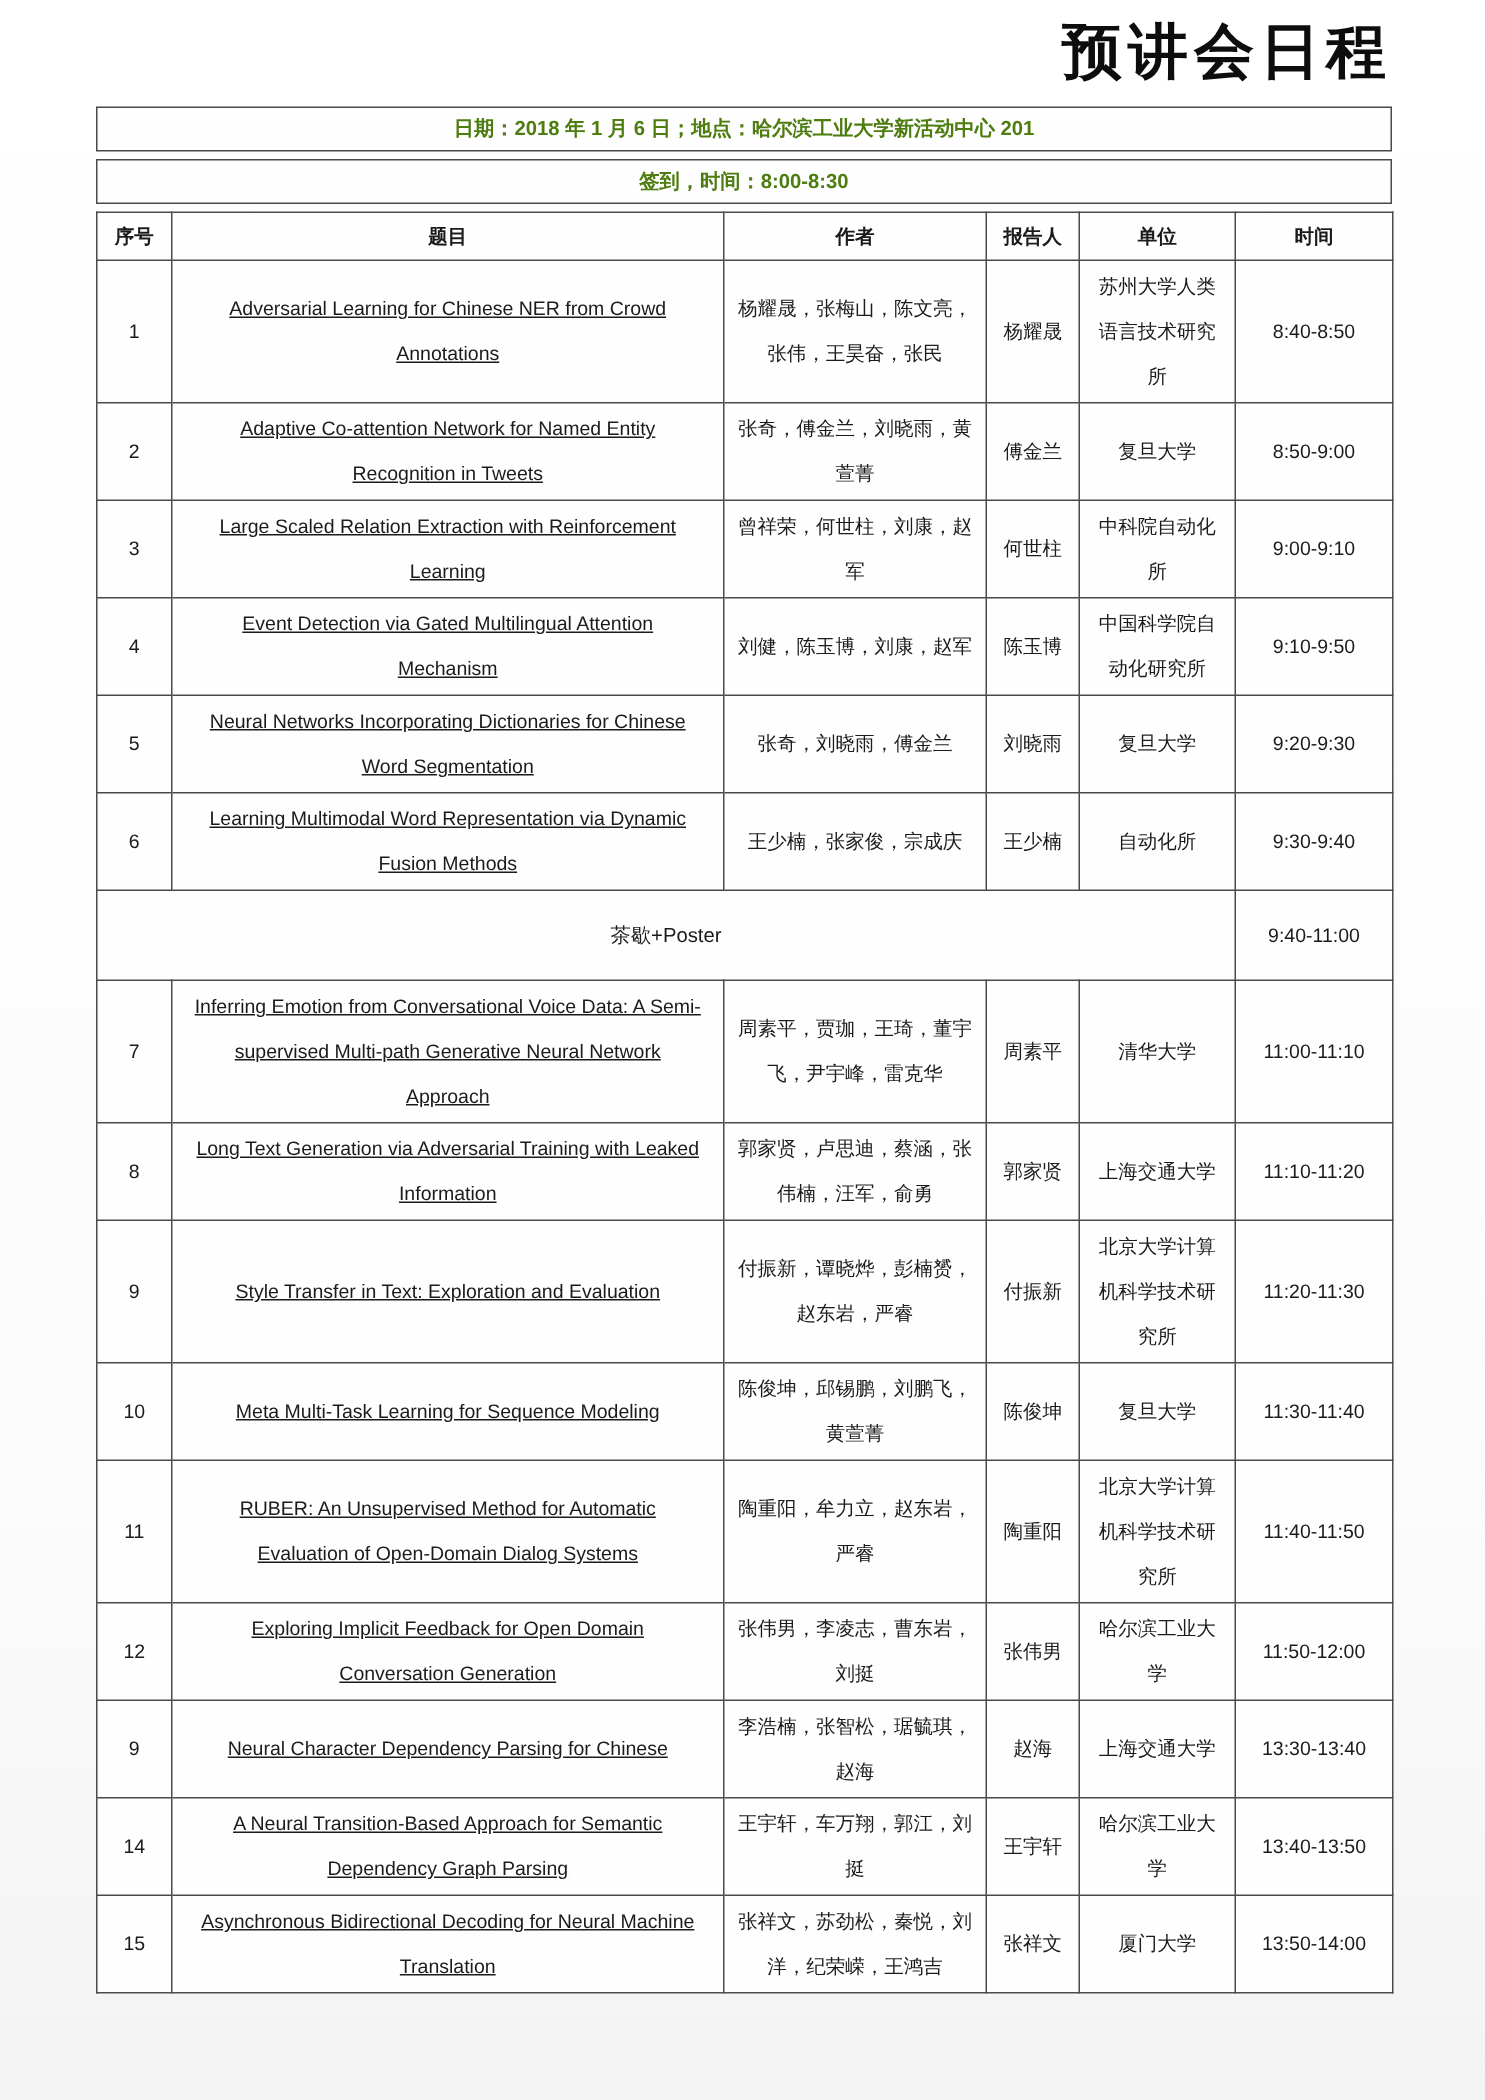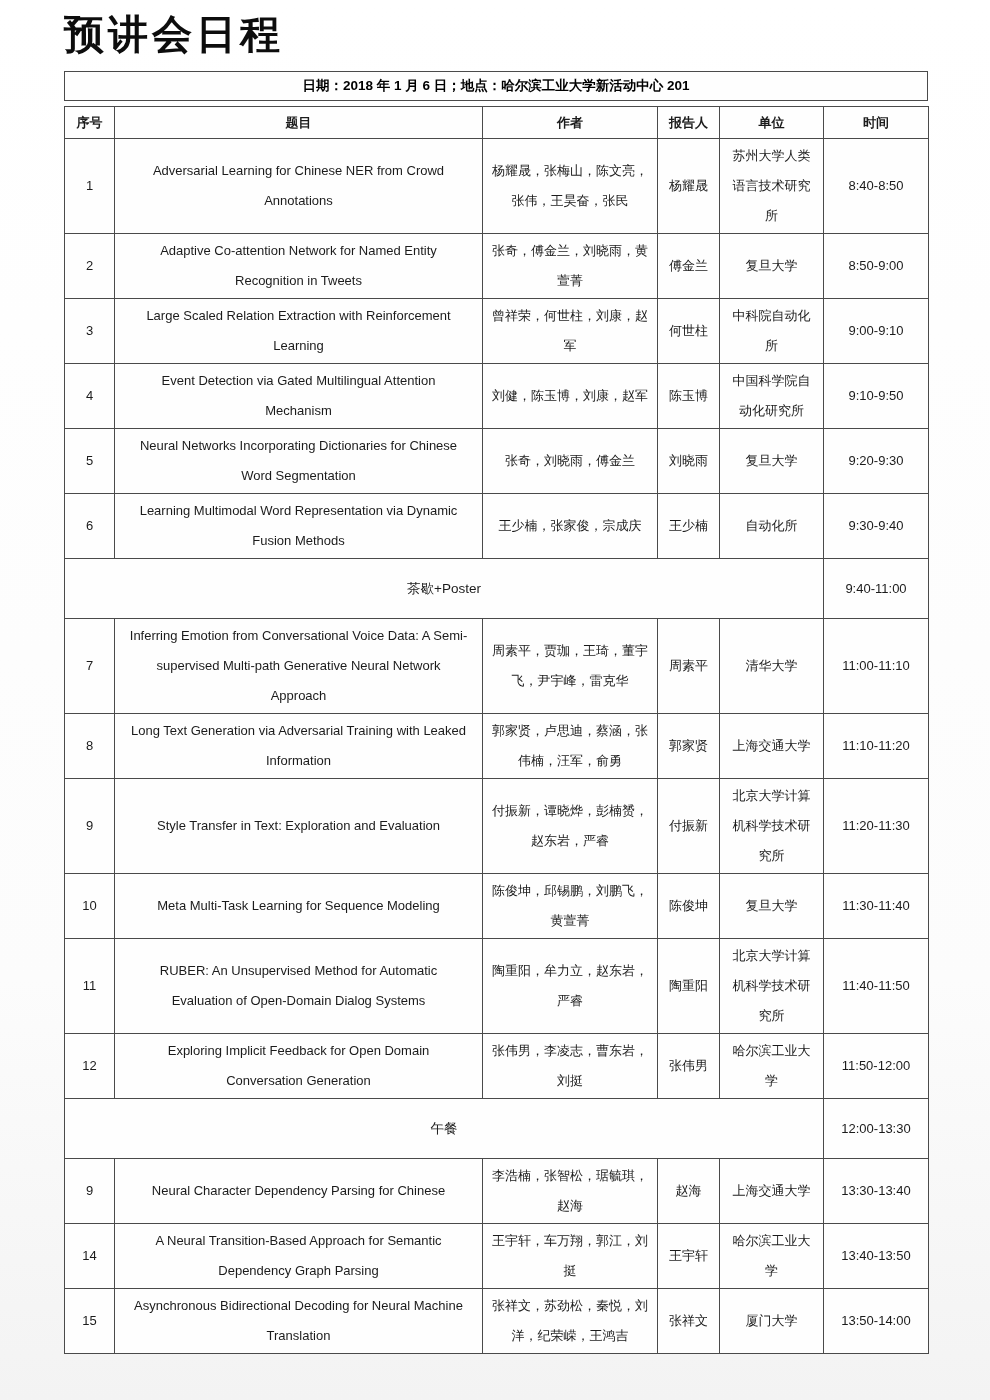--- a/index.html
+++ b/index.html
@@ -11,36 +11,36 @@
   }
   .page {
     width: 990px;
     height: 1400px;
     padding: 5px 62px 0 64px;
     background: linear-gradient(180deg, #ffffff 0%, #fcfcfc 70%, #f3f3f3 100%);
   }
   .page-title {
     font-size: 40px;
     font-weight: bold;
-    text-align: left;
+    text-align: right;
     letter-spacing: 4px;
     color: #0d0d0d;
     margin: 2px 0 9px 0;
   }
   .info-bar {
     border: 1.5px solid #4a4a4a;
     height: 30px;
     display: flex;
     align-items: center;
     justify-content: center;
     font-size: 13.5px;
     font-weight: bold;
     margin-bottom: 5px;
     background: #fefefe;
-    color: #000000;
+    color: #4d7c0f;
   }
   table.schedule {
     width: 864px;
     table-layout: fixed;
     border-collapse: collapse;
     background: #fefefe;
   }
   .schedule th, .schedule td {
     border: 1.5px solid #4a4a4a;
     text-align: center;
@@ -49,30 +49,31 @@
     line-height: 30px;
     padding: 2px 8px;
     color: #1b1b1b;
     word-break: break-word;
   }
   .schedule th {
     font-weight: bold;
     height: 32px;
     line-height: normal;
   }
-  td.title-cell { padding: 2px 14px; }
+  td.title-cell { padding: 2px 14px; text-decoration: underline; }
   td.break-cell { height: 60px; font-size: 13.5px; }
 </style>
 </head>
 <body>
 
 <div class="page">
   <h1 class="page-title">预讲会日程</h1>
 
   <div class="info-bar">日期：2018 年 1 月 6 日；地点：哈尔滨工业大学新活动中心 201</div>
+  <div class="info-bar">签到，时间：8:00-8:30</div>
 
   <table class="schedule">
     <colgroup>
       <col style="width:50px">
       <col style="width:368px">
       <col style="width:175px">
       <col style="width:62px">
       <col style="width:104px">
       <col style="width:105px">
     </colgroup>
@@ -181,24 +182,20 @@
         </tr>
         <tr>
           <td class="seq-cell">12</td>
           <td class="title-cell">Exploring Implicit Feedback for Open Domain Conversation Generation</td>
           <td class="authors-cell">张伟男，李凌志，曹东岩，刘挺</td>
           <td class="presenter-cell">张伟男</td>
           <td class="affiliation-cell">哈尔滨工业大学</td>
           <td class="time-cell">11:50-12:00</td>
         </tr>
         <tr>
-          <td class="break-cell" colspan="5">午餐</td>
-          <td class="time-cell">12:00-13:30</td>
-        </tr>
-        <tr>
           <td class="seq-cell">9</td>
           <td class="title-cell">Neural Character Dependency Parsing for Chinese</td>
           <td class="authors-cell">李浩楠，张智松，琚毓琪，赵海</td>
           <td class="presenter-cell">赵海</td>
           <td class="affiliation-cell">上海交通大学</td>
           <td class="time-cell">13:30-13:40</td>
         </tr>
         <tr>
           <td class="seq-cell">14</td>
           <td class="title-cell">A Neural Transition-Based Approach for Semantic Dependency Graph Parsing</td>

